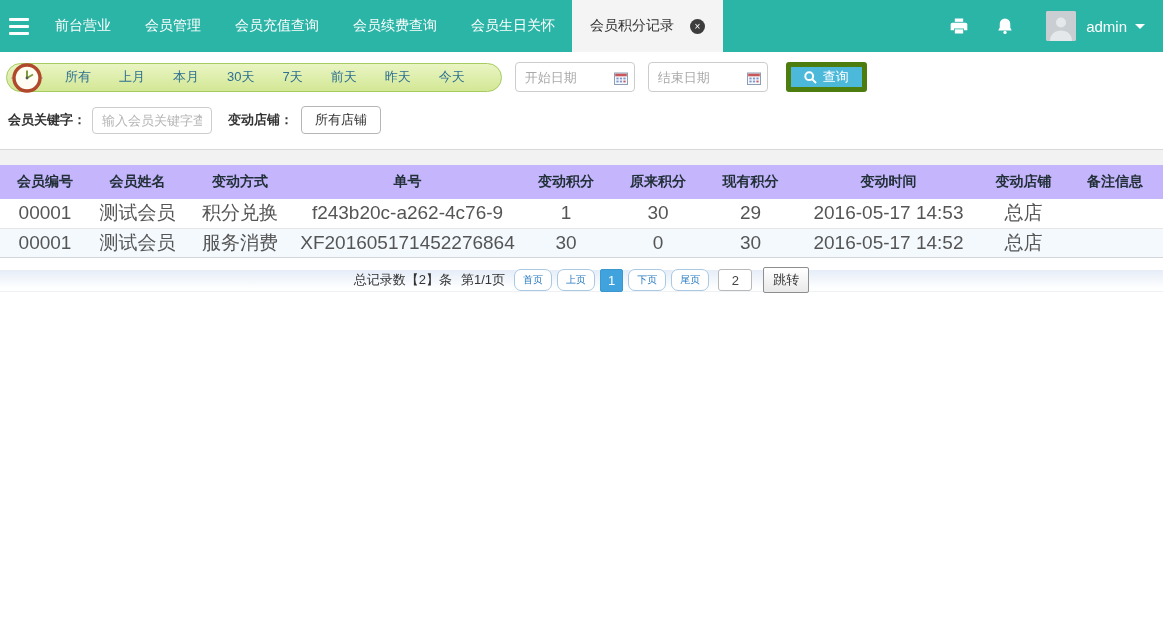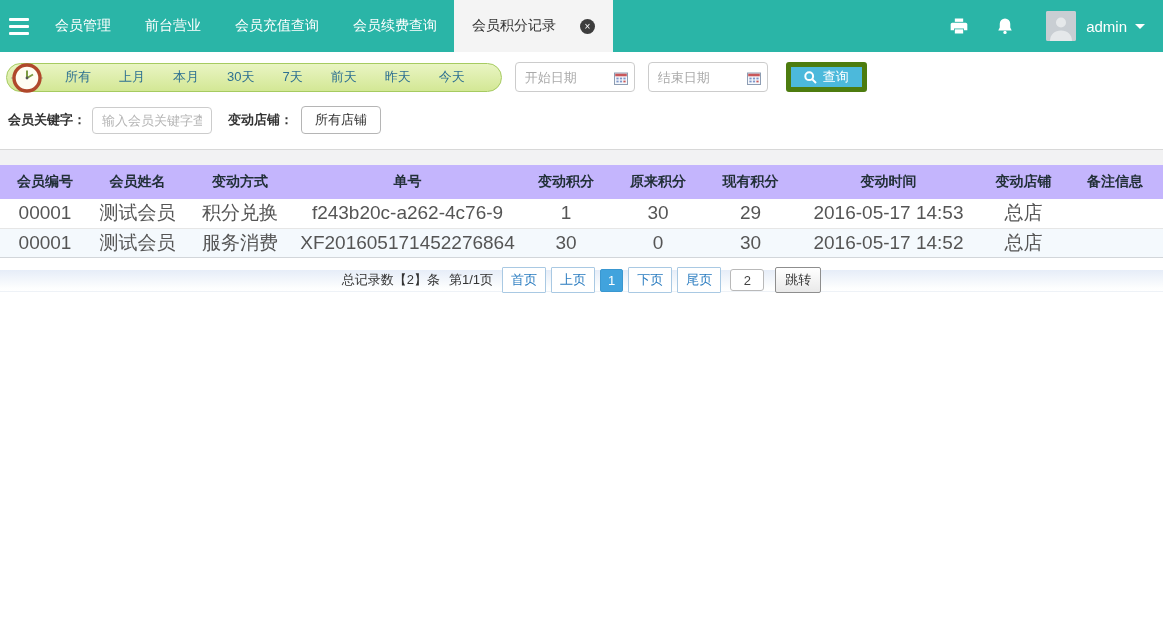--- a/index.html
+++ b/index.html
@@ -6,21 +6,21 @@
   html,body { width:1163px; height:634px; background:#ffffff; overflow:hidden;
     font-family:"Liberation Sans","DejaVu Sans",sans-serif; }
 
   
   .navbar { height:52px; background:#2ab5a7; display:flex; align-items:stretch; }
   .hamburger { width:38px; display:flex; flex-direction:column; justify-content:center;
     align-items:center; gap:4px; cursor:pointer; }
   .hamburger span { display:block; width:20px; height:3px; background:#fff; border-radius:1px; }
   .nav-item { display:flex; align-items:center; padding:0 17px; color:#fff; font-size:14px;
     cursor:pointer; white-space:nowrap; }
-  .nav-tab { display:flex; align-items:center; gap:24px; padding:0 18px; background:#f4f4f4;
+  .nav-tab { display:flex; align-items:center; gap:16px; padding:0 18px; background:#f4f4f4;
     color:#333; font-size:14px; cursor:pointer; white-space:nowrap; }
   .tab-close { width:15px; height:15px; border-radius:50%; background:#3d3d3d; color:#fff;
     font-size:10px; line-height:15px; text-align:center; display:inline-block; }
   .nav-right { margin-left:auto; display:flex; align-items:center; padding-right:14px; }
   .icon-btn { width:46px; display:flex; justify-content:center; align-items:center; cursor:pointer; }
   .avatar { width:30px; height:30px; border-radius:2px; background:#c9ced3; overflow:hidden;
     margin:0 10px 0 18px; }
   .admin-name { color:#fff; font-size:15px; margin-right:8px; cursor:pointer; }
   .caret { width:0; height:0; border-left:5px solid transparent; border-right:5px solid transparent;
     border-top:5px solid #fff; margin-right:4px; cursor:pointer; }
@@ -66,45 +66,46 @@
     border-bottom:1px solid #e6e6e6; overflow:hidden; white-space:nowrap; }
   tbody tr:nth-child(even) td { background:#f4f9fd; }
   tbody tr:last-child td { border-bottom:1px solid #d2d6da; }
 
   
   .pager-band { margin-top:12px; height:22px; background:linear-gradient(180deg,#e6edf8 0%,#fdfefe 85%,#ffffff 100%);
     display:flex; align-items:center; justify-content:center; gap:5px; font-size:13px; color:#333;
     border-bottom:1px solid #eef2f7; }
   .pager-summary { margin-right:4px; }
   .pg-btn { border:1px solid #a9c9e3; background:#fff; color:#2a7cc0; padding:3px 8px;
-    border-radius:1px; cursor:pointer; font-size:13px; text-decoration:none; }
+    border-radius:7px; cursor:pointer; font-size:10px; text-decoration:none; }
   .pg-current { border:1px solid #3a97d0; background:#41a3dd; color:#fff; padding:3px 7px;
     border-radius:2px; cursor:pointer; font-size:13px; }
   .pg-jump-input { width:34px; height:22px; border:1px solid #b9b9b9; border-radius:3px;
     font-size:13px; color:#444; text-align:center; outline:none; margin-left:4px;
     font-family:"Liberation Sans","DejaVu Sans",sans-serif; }
   .pg-jump-btn { margin-left:6px; border:1px solid #8e8e8e; background:linear-gradient(180deg,#ffffff,#e9e9e9);
     color:#333; padding:3px 9px; border-radius:2px; font-size:13px; cursor:pointer;
     font-family:"Liberation Sans","DejaVu Sans",sans-serif; }
 </style>
 </head>
 <body>
 
 <div>
 
   <header class="navbar">
     <div class="hamburger">
       <span></span>
         <span></span>
         <span></span>
     </div>
+    <div class="nav-item">前台营业</div>
     <div class="nav-item">会员管理</div>
-    <div class="nav-item">前台营业</div>
     <div class="nav-item">会员充值查询</div>
     <div class="nav-item">会员续费查询</div>
+    <div class="nav-item">会员生日关怀</div>
     <div class="nav-tab">
       <span>会员积分记录</span>
       <span class="tab-close">×</span>
     </div>
     <div class="nav-right">
       <div class="icon-btn">
         <svg width="20" height="20" viewBox="0 0 24 24" fill="#fff">
           <path d="M7 3h10v4H7z"></path>
           <path d="M4 8h16c1.1 0 2 .9 2 2v7h-4v-2H6v2H2v-7c0-1.1.9-2 2-2z"></path>
           <path d="M7 16h10v5H7z"></path>

